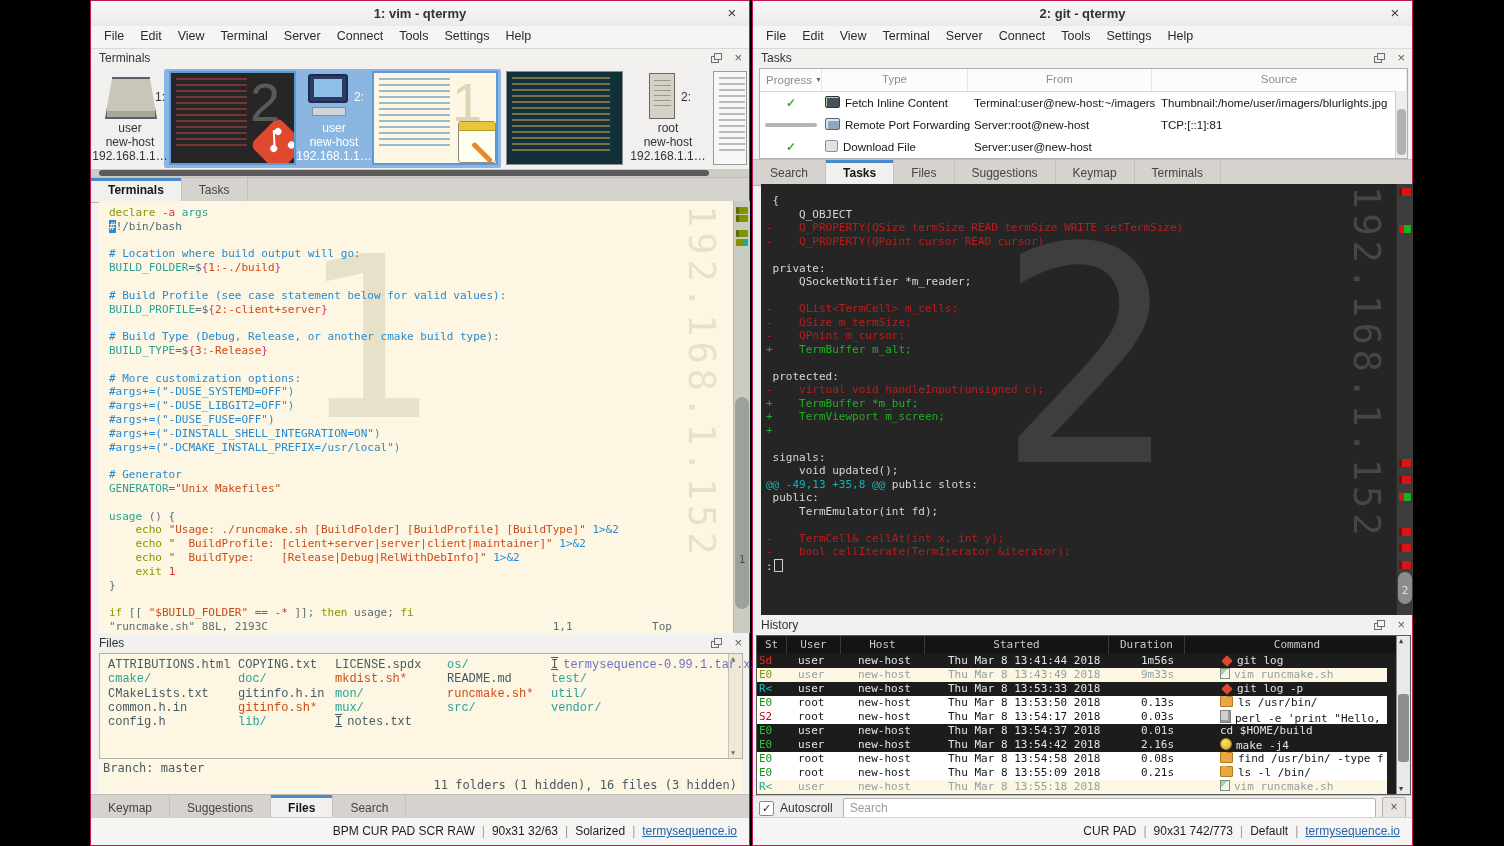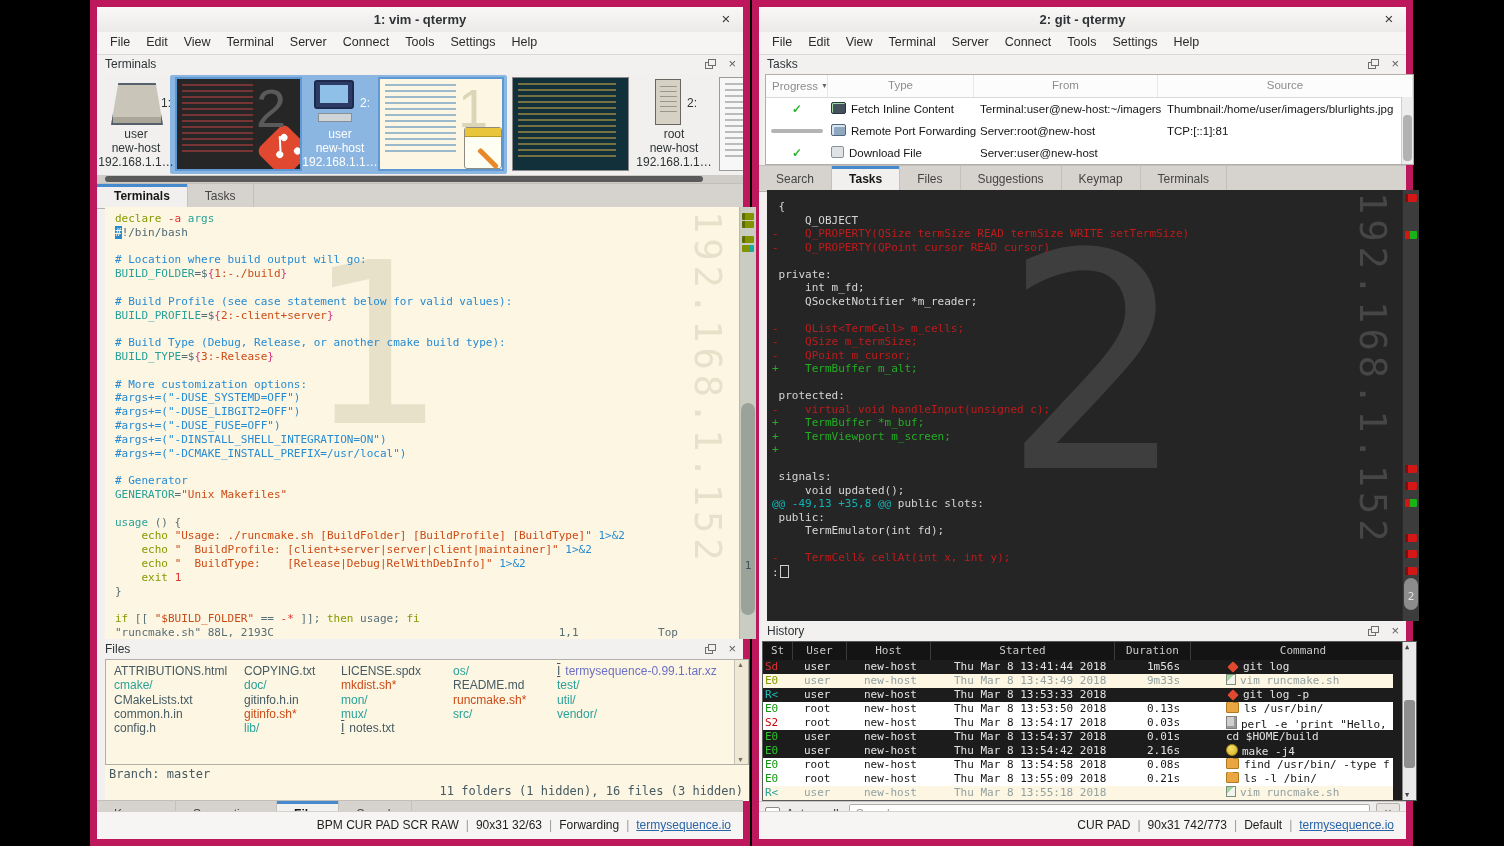--- a/index.html
+++ b/index.html
@@ -1,18 +1,18 @@
 <!DOCTYPE html>
 <html><head>
 <meta charset="utf-8">
 <style>
   html,body{margin:0;padding:0}
   body{width:1504px;height:846px;background:#000;position:relative;overflow:hidden;
        font-family:"Liberation Sans",sans-serif;-webkit-font-smoothing:antialiased}
-  .window{position:absolute;top:0;height:846px;background:#f2f1f0;border:7px solid #be185d;box-sizing:border-box}
+  .window{position:absolute;top:0;height:846px;background:#f2f1f0;border:1px solid #be185d;box-sizing:border-box}
   #win-l{left:90px;width:660px}
   #win-r{left:752px;width:661px}
 
   
   .titlebar{position:absolute;top:0;left:0;right:0;height:25px;background:linear-gradient(#f9f8f7,#eceae8);
             border-bottom:1px solid #c3bfba;text-align:center;font-size:13px;font-weight:700;color:#2e3436;line-height:25px}
   .close-btn{position:absolute;right:9px;top:0;width:16px;color:#3a3a3a;font-size:15px;line-height:24px;font-weight:400;text-align:center}
   .menubar{position:absolute;top:25px;left:0;right:0;height:22px;background:#f6f5f4;border-bottom:1px solid #dcd8d4;
            line-height:21px;font-size:12.5px;color:#2b2b2b;padding-left:5px;white-space:nowrap}
   .menu-item{padding:0 8px;display:inline-block}
@@ -103,21 +103,21 @@
       box-shadow:19px 0 0 #fff,9px 15px 0 #fff}
   .git-badge .line{position:absolute;left:11px;top:10px;width:2px;height:15px;background:#fff;transform:rotate(-48deg)}
   .notepad-badge{position:absolute;width:36px;height:40px;background:#fffef2;border:1px solid #8f8a80;border-radius:3px}
   .notepad-badge::before{content:"";position:absolute;left:0;right:0;top:0;height:8px;background:#e8c53a;border-bottom:1px solid #b89a20}
   .notepad-badge::after{content:"";position:absolute;right:2px;bottom:2px;width:5px;height:26px;background:#e8882a;border-radius:2px;transform:rotate(-45deg);transform-origin:bottom right}
   #l-hscroll{position:absolute;top:168px;left:0;right:0;height:8px;background:#cfcbc7}
   #l-hscroll .hthumb{position:absolute;left:8px;right:40px;top:1px;height:6px;background:#5a5a5a;border-radius:3px}
 
   
   #l-files{position:absolute;top:652px;left:8px;width:644px;height:106px;background:#fdf6e3;border:1px solid #b2aea8;
-           box-sizing:border-box;font-family:Liberation Sans, sans-serif;font-size:12px}
+           box-sizing:border-box;font-family:Liberation Mono, monospace;font-size:12px}
   .fcol{position:absolute;top:4px}
   .fitem{height:14.3px;line-height:14.3px;white-space:pre}
   .f-plain{color:#455a62}.f-dir{color:#2aa198}.f-exe{color:#cb4b16}.f-arc{color:#6c71c4}
   .fpre{color:#455a62;margin-right:5px;text-decoration:underline overline}
   .files-sb{position:absolute;right:0;top:0;bottom:0;width:13px;border-left:1px solid #c7c2b6;background:#efe8d4}
   .files-sb::before{content:"▲";position:absolute;top:1px;left:2px;font-size:7px;color:#776f5e}
   .files-sb::after{content:"▼";position:absolute;bottom:1px;left:2px;font-size:7px;color:#776f5e}
   #l-branch{position:absolute;top:758px;left:8px;width:644px;height:36px;background:#fdf6e3;
             font-family:"DejaVu Sans Mono",monospace;font-size:12px;color:#455a62;box-sizing:border-box;padding:1px 4px}
   #l-branch .row{height:17px;line-height:17px;position:relative;white-space:pre}
@@ -386,21 +386,21 @@
         <span>Suggestions</span>
       </div>
       <div class="tab active">
         <span>Files</span>
       </div>
       <div class="tab">
         <span>Search</span>
       </div>
     </div>
 
-  <div class="statusbar"><span>BPM CUR PAD SCR RAW</span><span class="sep">|</span><span>90x31 32/63</span><span class="sep">|</span><span>Forwarding</span><span class="sep">|</span><a class="link">termysequence.io</a></div>
+  <div class="statusbar"><span>BPM CUR PAD SCR RAW</span><span class="sep">|</span><span>90x31 32/63</span><span class="sep">|</span><span>Solarized</span><span class="sep">|</span><a class="link">termysequence.io</a></div>
 </div>
 
 <div class="window" id="win-r">
   <div class="titlebar">
     <span>2: git - qtermy</span>
     <span class="close-btn">×</span>
   </div>
   <div class="menubar"><span class="menu-item">File</span><span class="menu-item">Edit</span><span class="menu-item">View</span><span class="menu-item">Terminal</span><span class="menu-item">Server</span><span class="menu-item">Connect</span><span class="menu-item">Tools</span><span class="menu-item">Settings</span><span class="menu-item">Help</span></div>
 
   <div class="dockhead" id="r-dockhead">
@@ -472,41 +472,41 @@
   <div class="term" id="r-term">
     <div class="wm-num" id="r-wm-num">2</div>
     <div class="wm-ip" id="r-wm-ip">192.168.1.152</div>
     <div class="content">
         <div class="tl"><span class="c-rf"> {</span></div>
         <div class="tl"><span class="c-rf">     Q_OBJECT</span></div>
         <div class="tl"><span class="c-rr">-    Q_PROPERTY(QSize termSize READ termSize WRITE setTermSize)</span></div>
         <div class="tl"><span class="c-rr">-    Q_PROPERTY(QPoint cursor READ cursor)</span></div>
         <div class="tl">&nbsp;</div>
         <div class="tl"><span class="c-rf"> private:</span></div>
-        <div class="tl"><span class="c-rf">     int m_fd;</span></div>
         <div class="tl"><span class="c-rf">     QSocketNotifier *m_reader;</span></div>
         <div class="tl">&nbsp;</div>
         <div class="tl"><span class="c-rr">-    QList&lt;TermCell&gt; m_cells;</span></div>
         <div class="tl"><span class="c-rr">-    QSize m_termSize;</span></div>
         <div class="tl"><span class="c-rr">-    QPoint m_cursor;</span></div>
         <div class="tl"><span class="c-rg">+    TermBuffer m_alt;</span></div>
         <div class="tl">&nbsp;</div>
         <div class="tl"><span class="c-rf"> protected:</span></div>
         <div class="tl"><span class="c-rr">-    virtual void handleInput(unsigned c);</span></div>
         <div class="tl"><span class="c-rg">+    TermBuffer *m_buf;</span></div>
         <div class="tl"><span class="c-rg">+    TermViewport m_screen;</span></div>
         <div class="tl"><span class="c-rg">+</span></div>
         <div class="tl">&nbsp;</div>
         <div class="tl"><span class="c-rf"> signals:</span></div>
         <div class="tl"><span class="c-rf">     void updated();</span></div>
         <div class="tl"><span class="c-rc">@@ -49,13 +35,8 @@</span><span class="c-rf"> public slots:</span></div>
         <div class="tl"><span class="c-rf"> public:</span></div>
         <div class="tl"><span class="c-rf">     TermEmulator(int fd);</span></div>
         <div class="tl">&nbsp;</div>
         <div class="tl"><span class="c-rr">-    TermCell&amp; cellAt(int x, int y);</span></div>
+        <div class="tl"><span class="c-rr">-    bool cellIterate(TermIterator &amp;iterator);</span></div>
         <div class="tl"><span class="c-rf">:</span><span class="c-rcu"></span></div>
       </div>
     <div class="vscroll" id="r-sb">
       <div>
           <div class="mark r" style="top: 4px;"></div>
           <div class="mark rg" style="top: 41px;"></div>
           <div class="mark r" style="top: 275px;"></div>
           <div class="mark r" style="top: 292px;"></div>
           <div class="mark rg" style="top: 309px;"></div>
           <div class="mark r" style="top: 344px;"></div>

